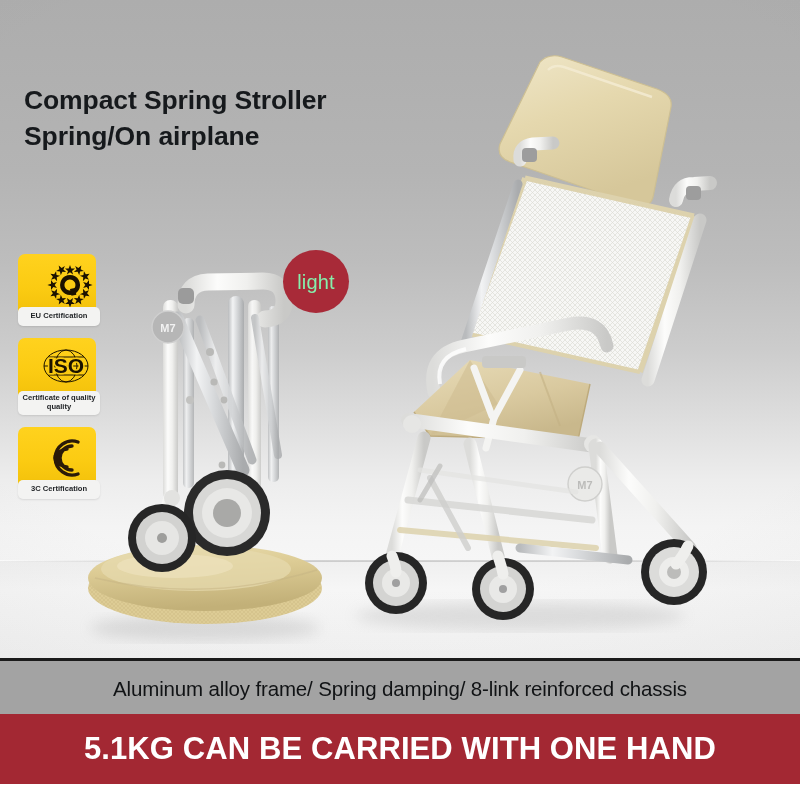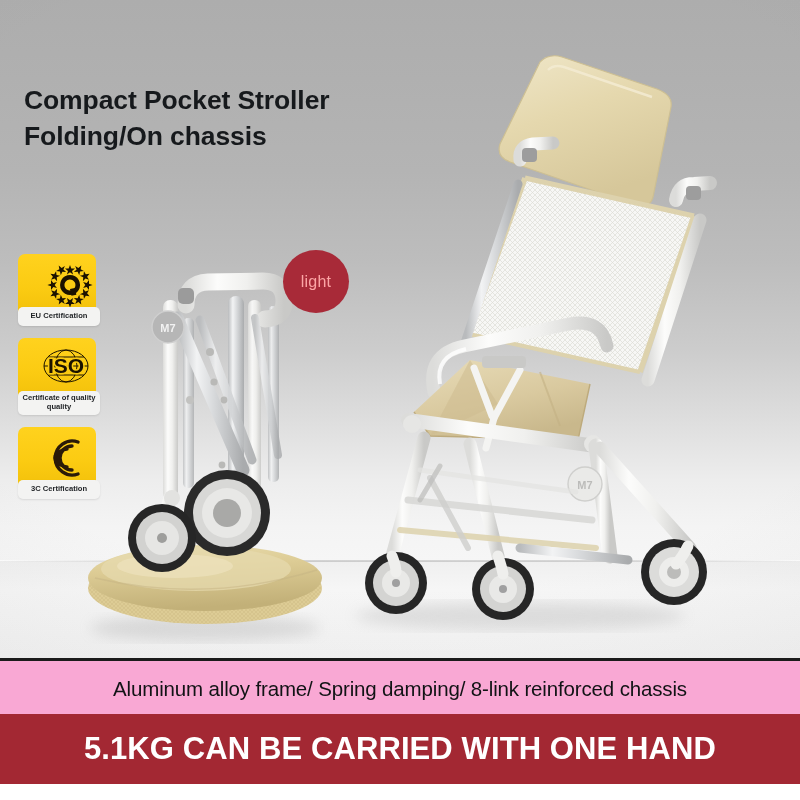--- a/index.html
+++ b/index.html
@@ -39,30 +39,30 @@
   .cert-label{position:relative;margin:-9px auto 0 auto;width:82px;min-height:19px;
     background:#f3f3f2;border-radius:5px;display:flex;align-items:center;justify-content:center;
     font-size:7.6px;font-weight:bold;color:#1e2124;text-align:center;line-height:1.18;padding:3px 2px;
     box-sizing:border-box;box-shadow:0 1px 2px rgba(0,0,0,.1);}
   .cert-sub{position:absolute;left:0;right:0;bottom:3px;text-align:center;font-size:6.6px;font-weight:bold;color:#161616;letter-spacing:.2px;}
 
   
   .bubble{position:absolute;left:283px;top:250px;width:66px;height:63px;z-index:35;}
   .bubble-circle{position:absolute;left:0;top:0;width:66px;height:63px;border-radius:50%;
     background:#a82a38;display:flex;align-items:center;justify-content:center;}
-  .bubble-txt{color:#fca5a5;font-size:16px;font-weight:400;letter-spacing:.2px;line-height:1;}
+  .bubble-txt{color:#86efac;font-size:20px;font-weight:400;letter-spacing:.2px;line-height:1;}
   .bubble-tail{position:absolute;left:4px;top:40px;width:0;height:0;
     border-left:13px solid transparent;border-top:7px solid #a82a38;border-right:3px solid transparent;
     transform:rotate(14deg);}
 
   
   .art{position:absolute;left:0;top:0;width:800px;height:658px;z-index:20;}
 
   
-  .caption{position:absolute;left:0;top:658px;width:800px;height:56px;background:#f9a8d4;
+  .caption{position:absolute;left:0;top:658px;width:800px;height:56px;background:#a3a3a3;
     border-top:3px solid #1b1b1b;display:flex;align-items:center;justify-content:center;z-index:40;}
   .caption span{font-size:20.5px;color:#111315;letter-spacing:-.15px;white-space:nowrap;}
   .banner{position:absolute;left:0;top:714px;width:800px;height:70px;background:#a32833;
     display:flex;align-items:center;justify-content:center;z-index:40;}
   .banner span{font-size:31px;font-weight:bold;color:#fff;letter-spacing:.1px;white-space:nowrap;}
 </style>
 </head>
 <body>
 
 <div class="poster">
@@ -258,22 +258,22 @@
         <circle cx="674" cy="572" r="7" fill="#bcbcba"></circle>
       </g>
 
       <path d="M392 556 q4 10 4 16" stroke="#efefed" stroke-width="11" stroke-linecap="round" fill="none"></path>
       <path d="M498 556 q4 12 5 18" stroke="#efefed" stroke-width="11" stroke-linecap="round" fill="none"></path>
       <path d="M688 546 q-6 12 -12 18" stroke="#efefed" stroke-width="11" stroke-linecap="round" fill="none"></path>
     </g>
   </svg>
 
   <div class="headline">
-    <div>Compact Pocket Stroller</div>
-    <div>Folding/On chassis</div>
+    <div>Compact Spring Stroller</div>
+    <div>Spring/On airplane</div>
   </div>
 
   <div class="certs">
 
     <div class="cert">
       <div class="cert-tile">
         <svg width="52" height="46" viewBox="0 0 52 46">
           <g fill="#1b1200">
             <g>
               <polygon points="26,3 27.3,6.6 31,6.6 28,8.9 29.1,12.5 26,10.3 22.9,12.5 24,8.9 21,6.6 24.7,6.6"></polygon>

